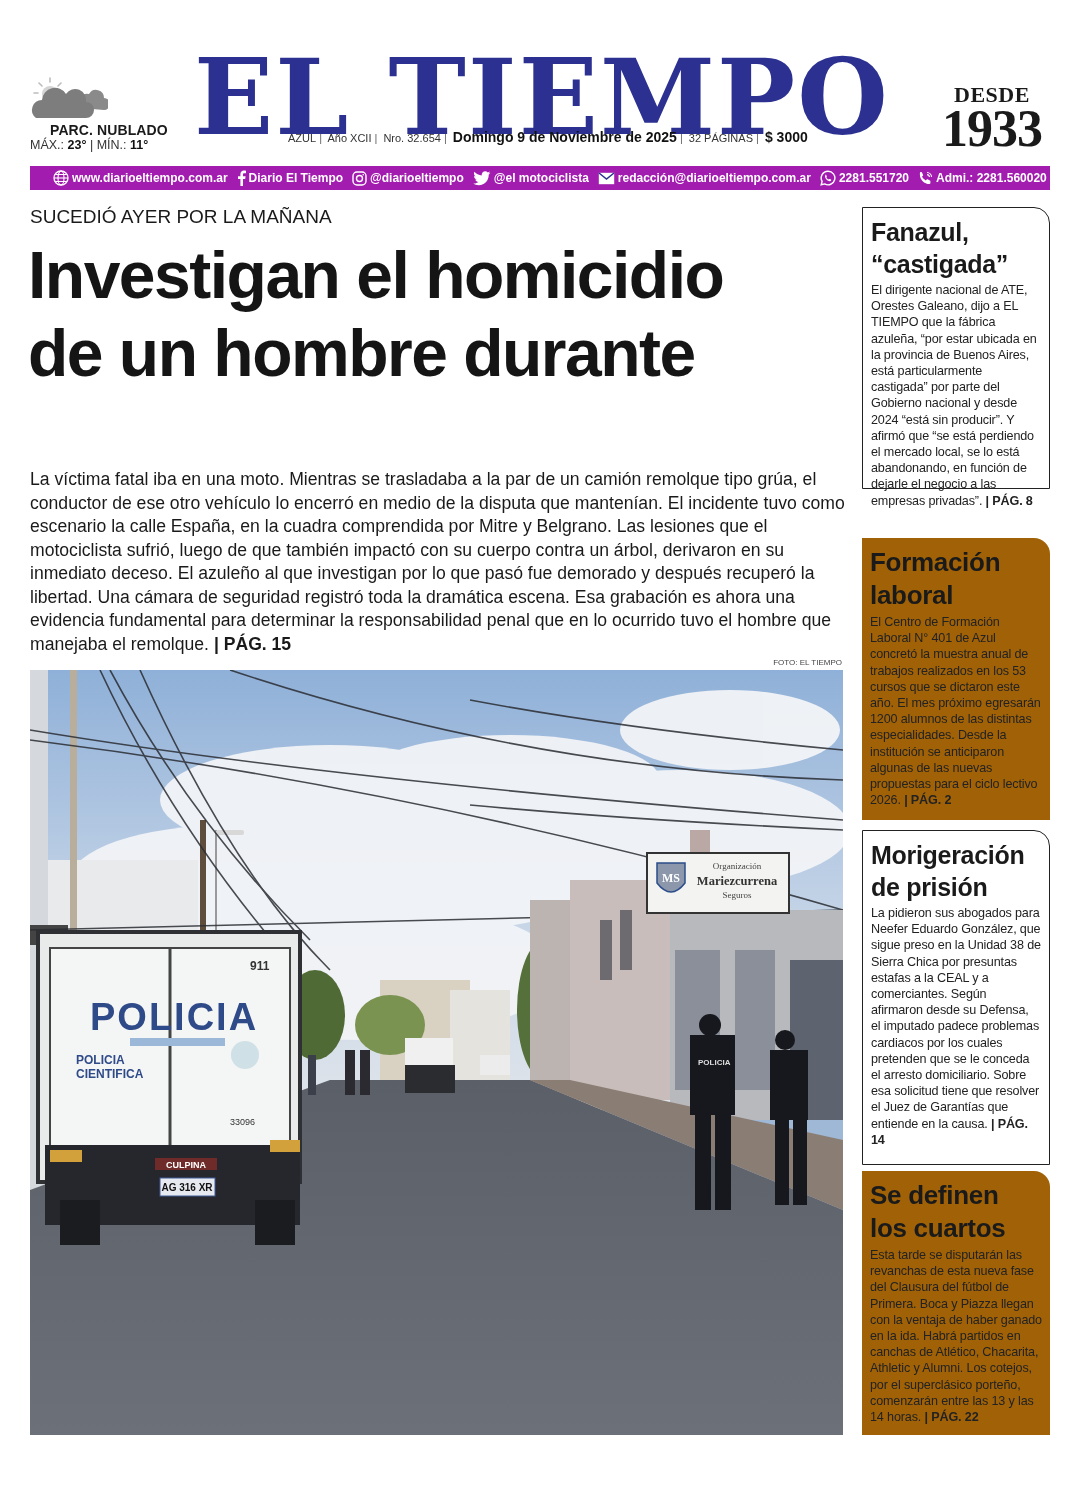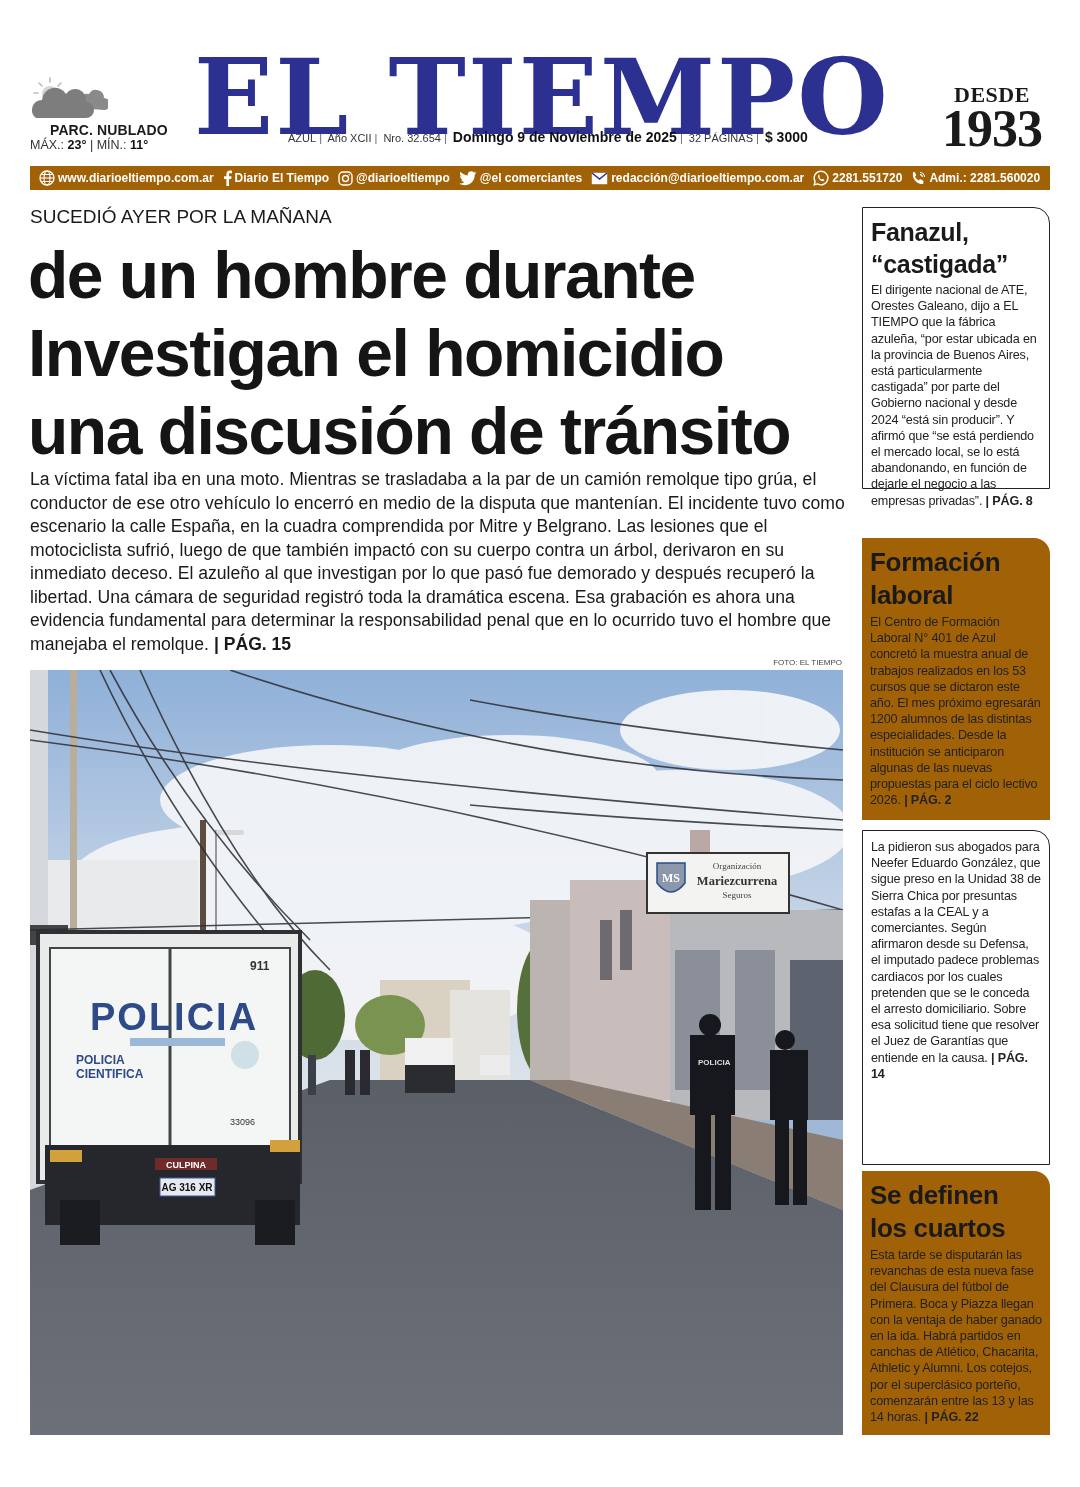--- a/index.html
+++ b/index.html
@@ -23,22 +23,22 @@
   .issue-line .date { font-size: 14px; font-weight: bold; color: #111; }
   .issue-line .price { font-size: 14px; font-weight: bold; color: #111; }
 
   .since { position: absolute; left: 930px; top: 84px; width: 124px; text-align: center;
            font-family: "Liberation Serif", serif; color: #1a1a1a; }
   .since .l1 { font-size: 22px; font-weight: bold; letter-spacing: 0.5px; line-height: 22px; }
   .since .l2 { font-size: 52px; font-weight: bold; line-height: 46px; letter-spacing: -1px; }
 
   
   .contact-bar { position: absolute; left: 30px; top: 166px; width: 1020px; height: 24px;
-                 background: #a16207; color: #fff; display: flex; align-items: center;
-                 padding-left: 9px; font-size: 12px; font-weight: bold; white-space: nowrap; gap: 0; }
+                 background: #a21caf; color: #fff; display: flex; align-items: center;
+                 padding-left: 23px; font-size: 12px; font-weight: bold; white-space: nowrap; gap: 0; }
   .contact-bar .ci { display: inline-flex; align-items: center; margin-right: 9px; }
   .contact-bar .ci .ico { display: inline-flex; margin-right: 3px; }
   .contact-bar svg { display: block; }
 
   
   .kicker { position: absolute; left: 30px; top: 206px; font-size: 19px; color: #1a1a1a; letter-spacing: 0px; }
   .headline { position: absolute; left: 28px; top: 236px; width: 830px;
               font-family: "Liberation Sans", sans-serif; font-weight: bold; font-size: 66px;
               line-height: 78px; letter-spacing: -1.5px; color: #151515; }
   .lede { position: absolute; left: 30px; top: 468px; width: 815px; font-size: 17.6px; line-height: 23.5px; color: #1a1a1a; }
@@ -135,21 +135,21 @@
         </svg>
     </span>
     <span>@diarioeltiempo</span>
   </span>
   <span class="ci">
     <span class="ico">
       <svg width="18" height="15" viewBox="0 0 18 15">
           <path d="M17.5 1.8c-.6.3-1.3.5-2 .6.7-.4 1.3-1.1 1.5-1.9-.7.4-1.4.7-2.2.9C14.1.6 13.2.2 12.2.2c-2 0-3.5 1.6-3.5 3.5 0 .3 0 .6.1.8C5.8 4.3 3.2 2.9 1.5.8c-.3.5-.5 1.1-.5 1.8 0 1.2.6 2.3 1.6 2.9-.6 0-1.1-.2-1.6-.4 0 1.7 1.2 3.1 2.8 3.5-.3.1-.6.1-.9.1-.2 0-.4 0-.7-.1.4 1.4 1.8 2.4 3.3 2.5-1.2.9-2.7 1.5-4.4 1.5H.3c1.6 1 3.4 1.6 5.4 1.6 6.5 0 10-5.4 10-10v-.5c.7-.5 1.3-1.1 1.8-1.9z" fill="#fff"></path>
         </svg>
     </span>
-    <span>@el comerciantes</span>
+    <span>@el motociclista</span>
   </span>
   <span class="ci">
     <span class="ico">
       <svg width="17" height="13" viewBox="0 0 17 13">
           <rect x="0.8" y="0.8" width="15.4" height="11.4" fill="#fff"></rect>
           <path d="M1 1l7.5 6L16 1" fill="none" stroke="#2b3091" stroke-width="1.5"></path>
         </svg>
     </span>
     <span>redacción@diarioeltiempo.com.ar</span>
   </span>
@@ -169,23 +169,22 @@
           <path d="M9 1.5a4.6 4.6 0 0 1 4.5 4.5M9 3.6A2.5 2.5 0 0 1 11.4 6" fill="none" stroke="#fff" stroke-width="1.1"></path>
         </svg>
     </span>
     <span>Admi.: 2281.560020</span>
   </span>
 </div>
 
 <div class="kicker">SUCEDIÓ AYER POR LA MAÑANA</div>
 
 <h1 class="headline">
+  <div>Investigan el homicidio</div>
   <div>de un hombre durante</div>
-  <div>Investigan el homicidio</div>
-  <div>una discusión de tránsito</div>
 </h1>
 
 <p class="lede"><span>La víctima fatal iba en una moto. Mientras se trasladaba a la par de un camión remolque tipo grúa, el conductor de ese otro vehículo lo encerró en medio de la disputa que mantenían. El incidente tuvo como escenario la calle España, en la cuadra comprendida por Mitre y Belgrano. Las lesiones que el motociclista sufrió, luego de que también impactó con su cuerpo contra un árbol, derivaron en su inmediato deceso. El azuleño al que investigan por lo que pasó fue demorado y después recuperó la libertad. Una cámara de seguridad registró toda la dramática escena. Esa grabación es ahora una evidencia fundamental para determinar la responsabilidad penal que en lo ocurrido tuvo el hombre que manejaba el remolque. </span><b>| PÁG. 15</b></p>
 
 <div class="photo-credit">FOTO: EL TIEMPO</div>
 
 <div class="photo">
   <svg width="813" height="765" viewBox="0 0 813 765">
     <defs>
       <linearGradient id="sky" x1="0" y1="0" x2="0" y2="1">
@@ -306,19 +305,20 @@
   <h2>Fanazul, “castigada”</h2>
   <p><span>El dirigente nacional de ATE, Orestes Galeano, dijo a EL TIEMPO que la fábrica azuleña, “por estar ubicada en la provincia de Buenos Aires, está particularmente castigada” por parte del Gobierno nacional y desde 2024 “está sin producir”. Y afirmó que “se está perdiendo el mercado local, se lo está abandonando, en función de dejarle el negocio a las empresas privadas”. </span><b>| PÁG. 8</b></p>
 </article>
 
 <article class="side grey s2">
   <h2>Formación laboral</h2>
   <p><span>El Centro de Formación Laboral N° 401 de Azul concretó la muestra anual de trabajos realizados en los 53 cursos que se dictaron este año. El mes próximo egresarán 1200 alumnos de las distintas especialidades. Desde la institución se anticiparon algunas de las nuevas propuestas para el ciclo lectivo 2026. </span><b>| PÁG. 2</b></p>
 </article>
 
 <article class="side boxed s3">
+  <h2>Morigeración de prisión</h2>
   <p><span>La pidieron sus abogados para Neefer Eduardo González, que sigue preso en la Unidad 38 de Sierra Chica por presuntas estafas a la CEAL y a comerciantes. Según afirmaron desde su Defensa, el imputado padece problemas cardiacos por los cuales pretenden que se le conceda el arresto domiciliario. Sobre esa solicitud tiene que resolver el Juez de Garantías que entiende en la causa. </span><b>| PÁG. 14</b></p>
 </article>
 
 <article class="side grey s4">
   <h2>Se definen los cuartos</h2>
   <p><span>Esta tarde se disputarán las revanchas de esta nueva fase del Clausura del fútbol de Primera. Boca y Piazza llegan con la ventaja de haber ganado en la ida. Habrá partidos en canchas de Atlético, Chacarita, Athletic y Alumni. Los cotejos, por el superclásico porteño, comenzarán entre las 13 y las 14 horas. </span><b>| PÁG. 22</b></p>
 </article>
 
 </body></html>

